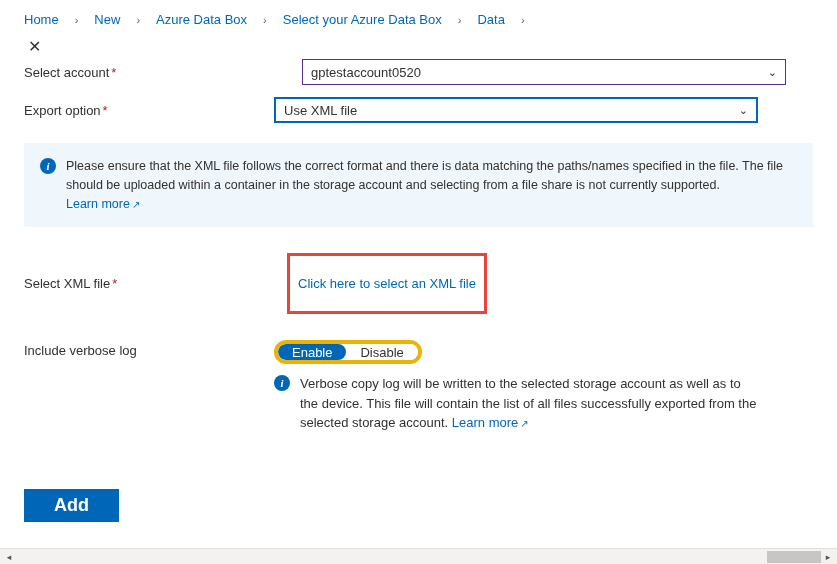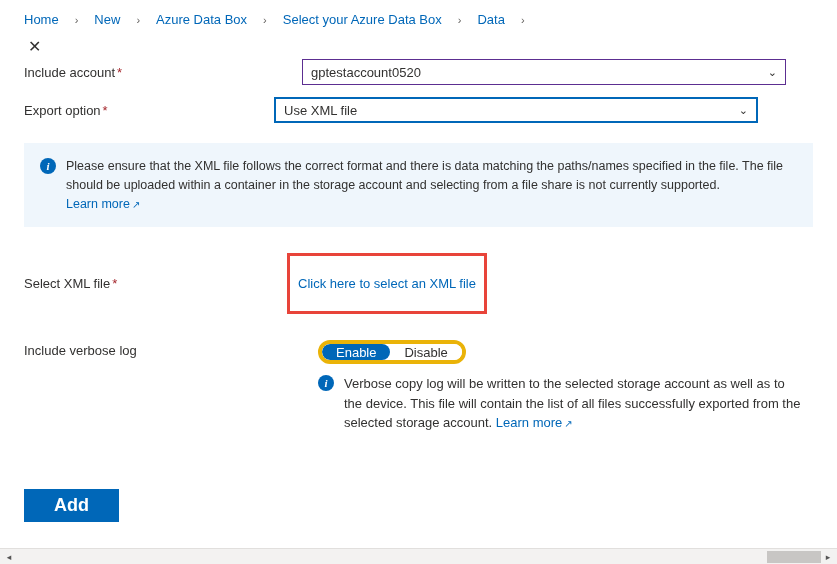--- a/index.html
+++ b/index.html
@@ -114,21 +114,21 @@
   </nav>
 
   <div class="title-row">
     <button class="close-btn">
       <span>✕</span>
     </button>
   </div>
 
   <div class="form-row">
     <div class="label-col">
-      <span>Include account</span><span class="req">*</span>
+      <span>Select account</span><span class="req">*</span>
     </div>
     <div class="field-col">
       <div class="dropdown storage">
         <span>gptestaccount0520</span>
         <span class="chevron">⌄</span>
       </div>
     </div>
   </div>
 
   <div class="form-row">
@@ -158,21 +158,21 @@
     <div class="label-col">
       <span>Select XML file</span><span class="req">*</span>
     </div>
     <div class="field-col">
       <span class="xml-link-wrap">
         <a class="xml-link">Click here to select an XML file</a>
       </span>
     </div>
   </div>
 
-  <div class="form-row verbose-row" style="align-items:flex-start;gap:44px;">
+  <div class="form-row verbose-row" style="align-items:flex-start;">
     <div class="label-col">
       <span>Include verbose log</span>
     </div>
     <div class="field-col">
       <div class="pill-group">
         <div class="pill active">Enable</div>
         <div class="pill">Disable</div>
       </div>
       <div class="verbose-info">
         <div class="info-icon">i</div>

